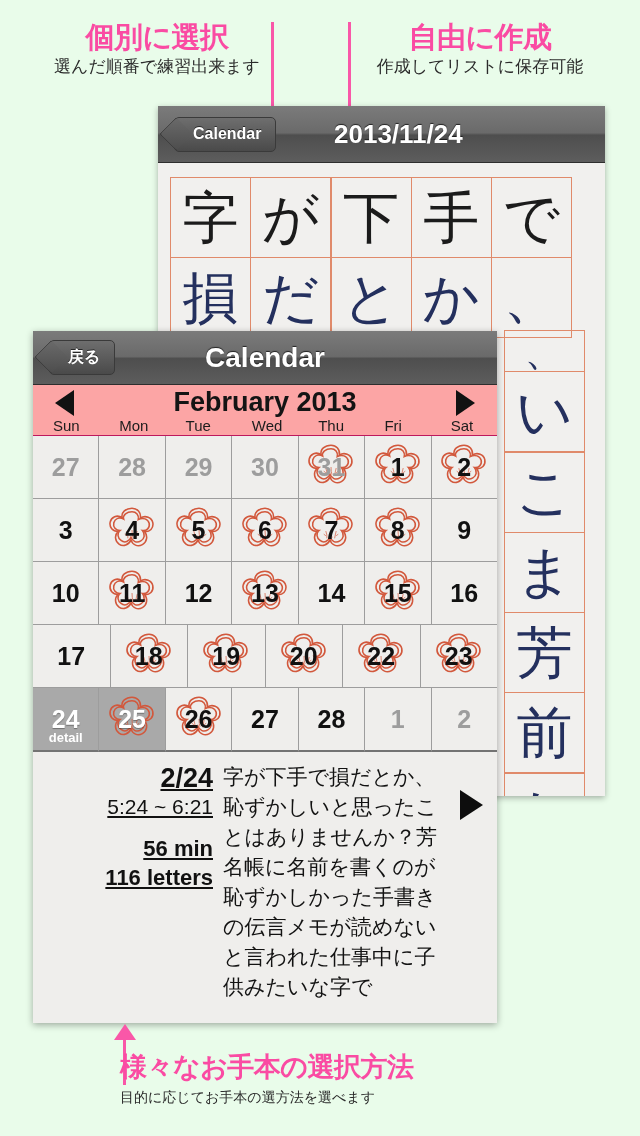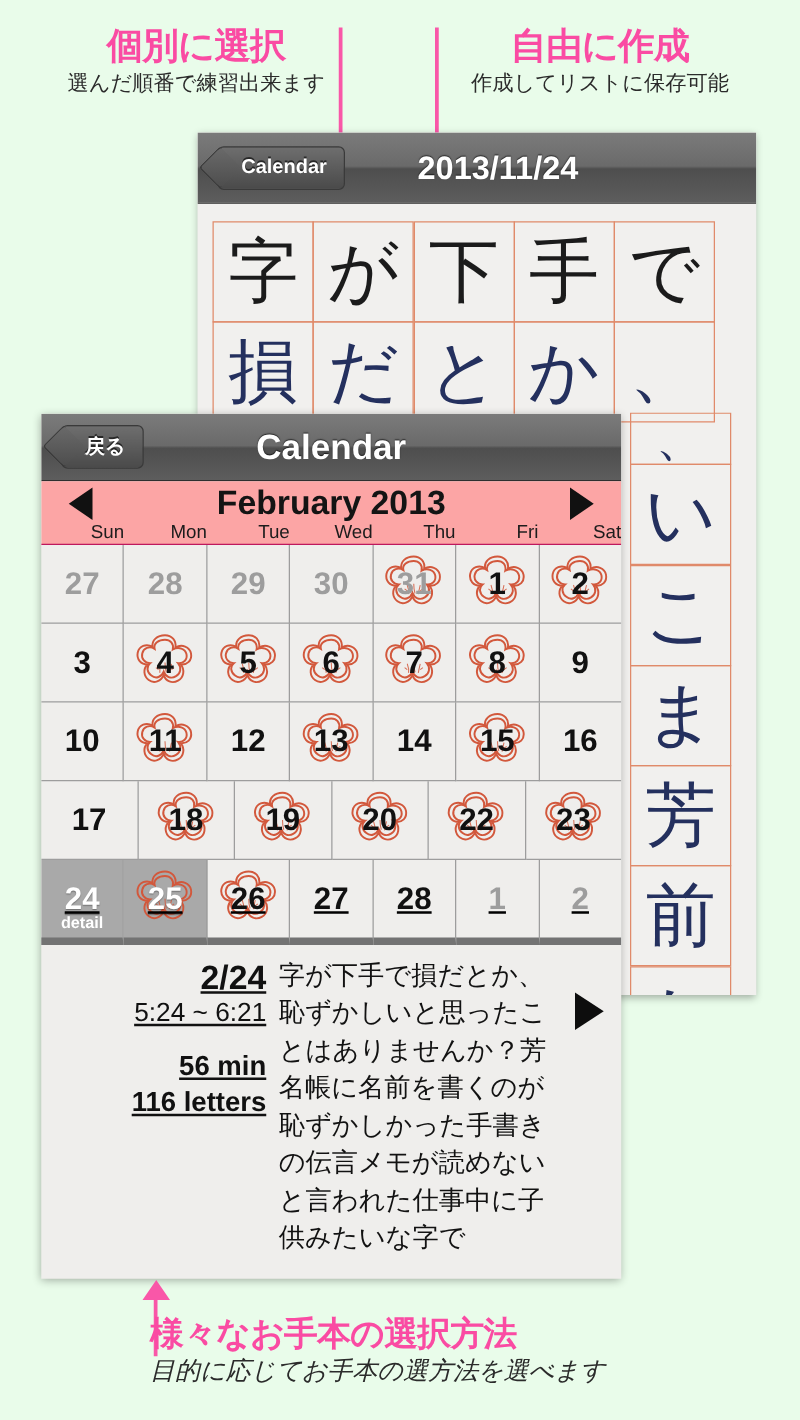--- a/index.html
+++ b/index.html
@@ -18,21 +18,21 @@
     letter-spacing:-.5px;white-space:nowrap;
   }
   .anno .sub{
     color:#2b2b2b;font-size:17px;line-height:22px;white-space:nowrap;
     margin-top:2px;
   }
   #anno-left{left:26px;top:20px;width:262px;}
   #anno-right{left:340px;top:20px;width:280px;}
   #anno-bottom{left:120px;top:1050px;width:400px;text-align:left;}
   #anno-bottom .ttl{font-size:27px;}
-  #anno-bottom .sub{font-size:20px;font-style:italic;}
+  #anno-bottom .sub{font-size:14px;}
 
   .arrow{position:absolute;background:#f957a8;width:3px;}
   .arrow-head{
     position:absolute;width:0;height:0;
     border-left:11px solid transparent;border-right:11px solid transparent;
   }
   .arrow-head.down{border-top:16px solid #f957a8;}
   .arrow-head.up{border-bottom:16px solid #f957a8;}
 
   
@@ -108,31 +108,31 @@
   .navarrow{
     position:absolute;top:5px;width:0;height:0;
     border-top:13px solid transparent;border-bottom:13px solid transparent;
   }
   .navarrow.prev{left:22px;border-right:19px solid #111;}
   .navarrow.next{right:22px;border-left:19px solid #111;}
   .dow{
     position:absolute;bottom:1px;left:0;right:0;display:flex;
   }
   .dow span{
-    flex:1;text-align:right;font-size:15px;color:#1c1c1c;font-weight:normal;
+    flex:1;text-align:left;font-size:15px;color:#1c1c1c;font-weight:normal;padding-left:20px;
   }
 
   .weeks{display:flex;flex-direction:column;}
   .week{display:flex;}
   .day{
     flex:1;height:62px;position:relative;
     border-right:1px solid #9d9d9d;border-bottom:1px solid #9d9d9d;
     display:flex;align-items:center;justify-content:center;
   }
-  .week:last-child .day{border-bottom:6px solid #737373;text-decoration:underline;}
+  .week:last-child .day{border-bottom:2px solid #737373;}
   .day:last-child{border-right:none;}
   .daynum{
     position:relative;z-index:2;font-size:25px;font-weight:bold;color:#111;
   }
   .day.out .daynum{color:#9d9d9d;}
   .day.sel{background:#a9a9a9;}
   .day.sel .daynum{color:#fff;text-shadow:0 1px 1px rgba(0,0,0,.35);}
   .day .detail{
     position:absolute;bottom:5px;left:0;right:0;text-align:center;
     font-size:13px;color:#fff;font-weight:bold;z-index:2;

